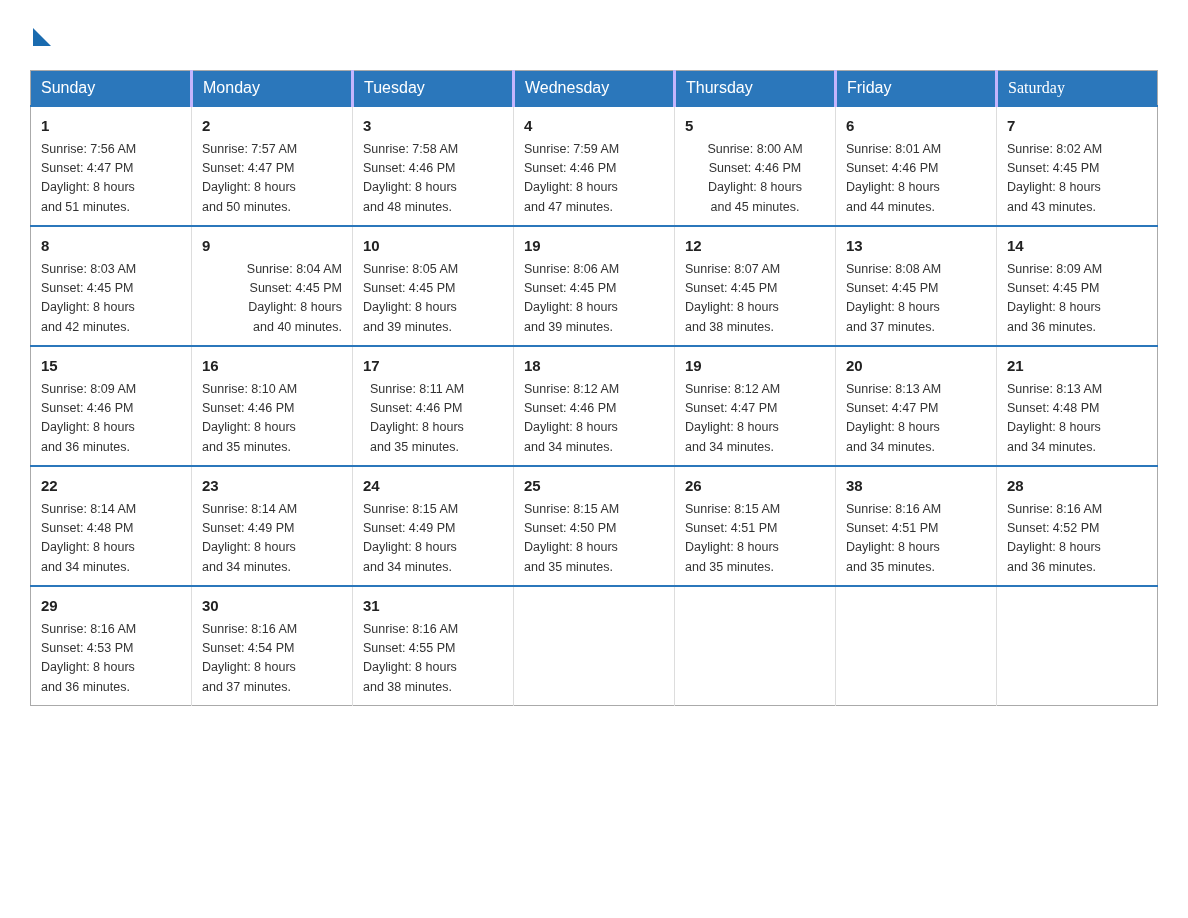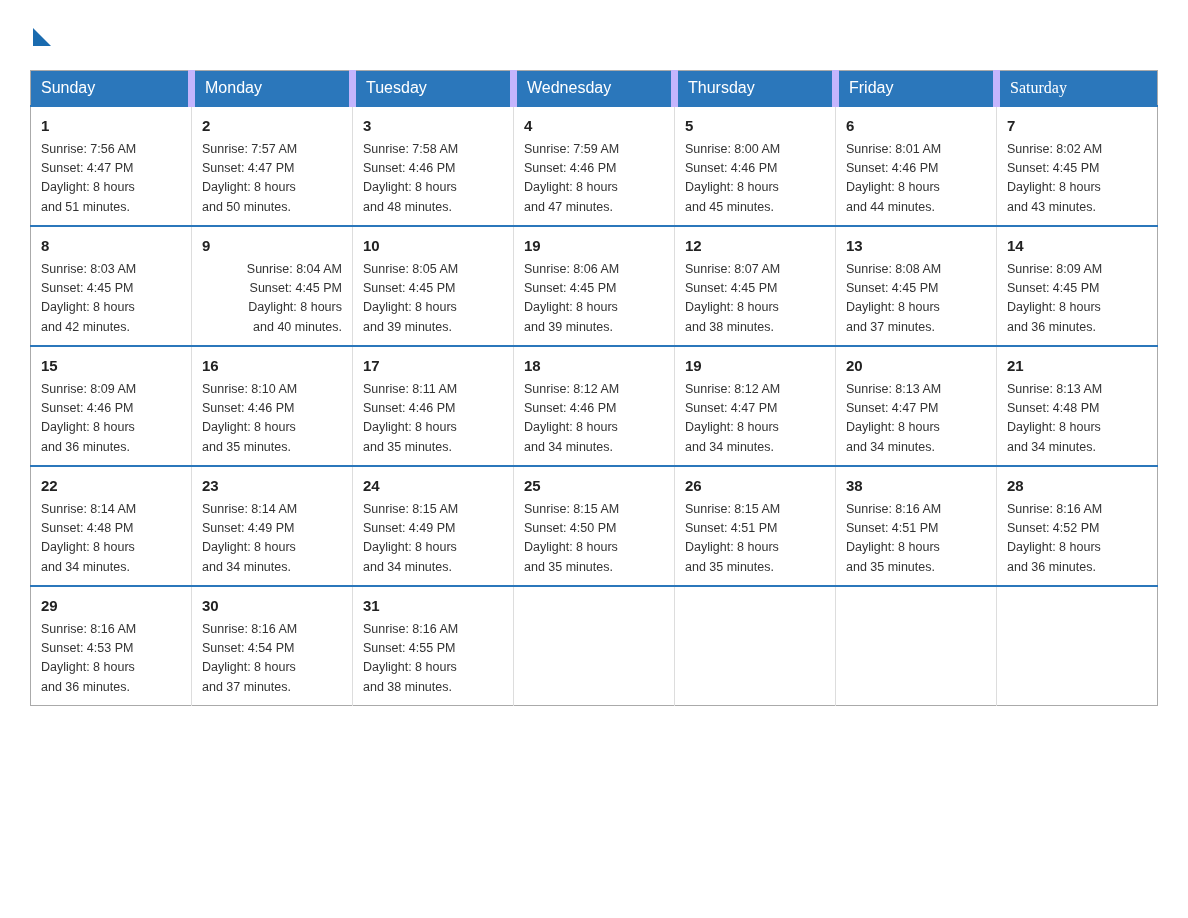--- a/index.html
+++ b/index.html
@@ -38,21 +38,21 @@
     }
     .calendar thead tr {
       background-color: #2b77bb;
     }
     .calendar thead th {
       color: #fff;
       font-size: 16px;
       font-weight: normal;
       padding: 8px 10px;
       text-align: left;
-      border-right: 7px solid #c4b5fd;
+      border-right: 3px solid #c4b5fd;
     }
     .calendar thead th:last-child {
       border-right: none;
       font-family: Liberation Serif, serif;
     }
     .calendar tbody tr {
       vertical-align: top;
       border-top: 2px solid #2b77bb;
     }
     .calendar tbody td {
@@ -153,21 +153,21 @@
         </td>
         <td>
           <span class="day-number">4</span>
           <div class="day-info" style="white-space: pre-line;">Sunrise: 7:59 AM
 Sunset: 4:46 PM
 Daylight: 8 hours
 and 47 minutes.</div>
         </td>
         <td>
           <span class="day-number">5</span>
-          <div class="day-info" style="white-space: pre-line;">Sunrise: 8:00 AM
+          <div class="day-info" style="white-space: pre-line; text-align: center;">Sunrise: 8:00 AM
 Sunset: 4:46 PM
 Daylight: 8 hours
 and 45 minutes.</div>
         </td>
         <td>
           <span class="day-number">6</span>
           <div class="day-info" style="white-space: pre-line;">Sunrise: 8:01 AM
 Sunset: 4:46 PM
 Daylight: 8 hours
 and 44 minutes.</div>
@@ -241,21 +241,21 @@
         </td>
         <td>
           <span class="day-number">16</span>
           <div class="day-info" style="white-space: pre-line;">Sunrise: 8:10 AM
 Sunset: 4:46 PM
 Daylight: 8 hours
 and 35 minutes.</div>
         </td>
         <td>
           <span class="day-number">17</span>
-          <div class="day-info" style="white-space: pre-line;">Sunrise: 8:11 AM
+          <div class="day-info" style="white-space: pre-line; margin-left: 7px;">Sunrise: 8:11 AM
 Sunset: 4:46 PM
 Daylight: 8 hours
 and 35 minutes.</div>
         </td>
         <td>
           <span class="day-number">18</span>
           <div class="day-info" style="white-space: pre-line;">Sunrise: 8:12 AM
 Sunset: 4:46 PM
 Daylight: 8 hours
 and 34 minutes.</div>

